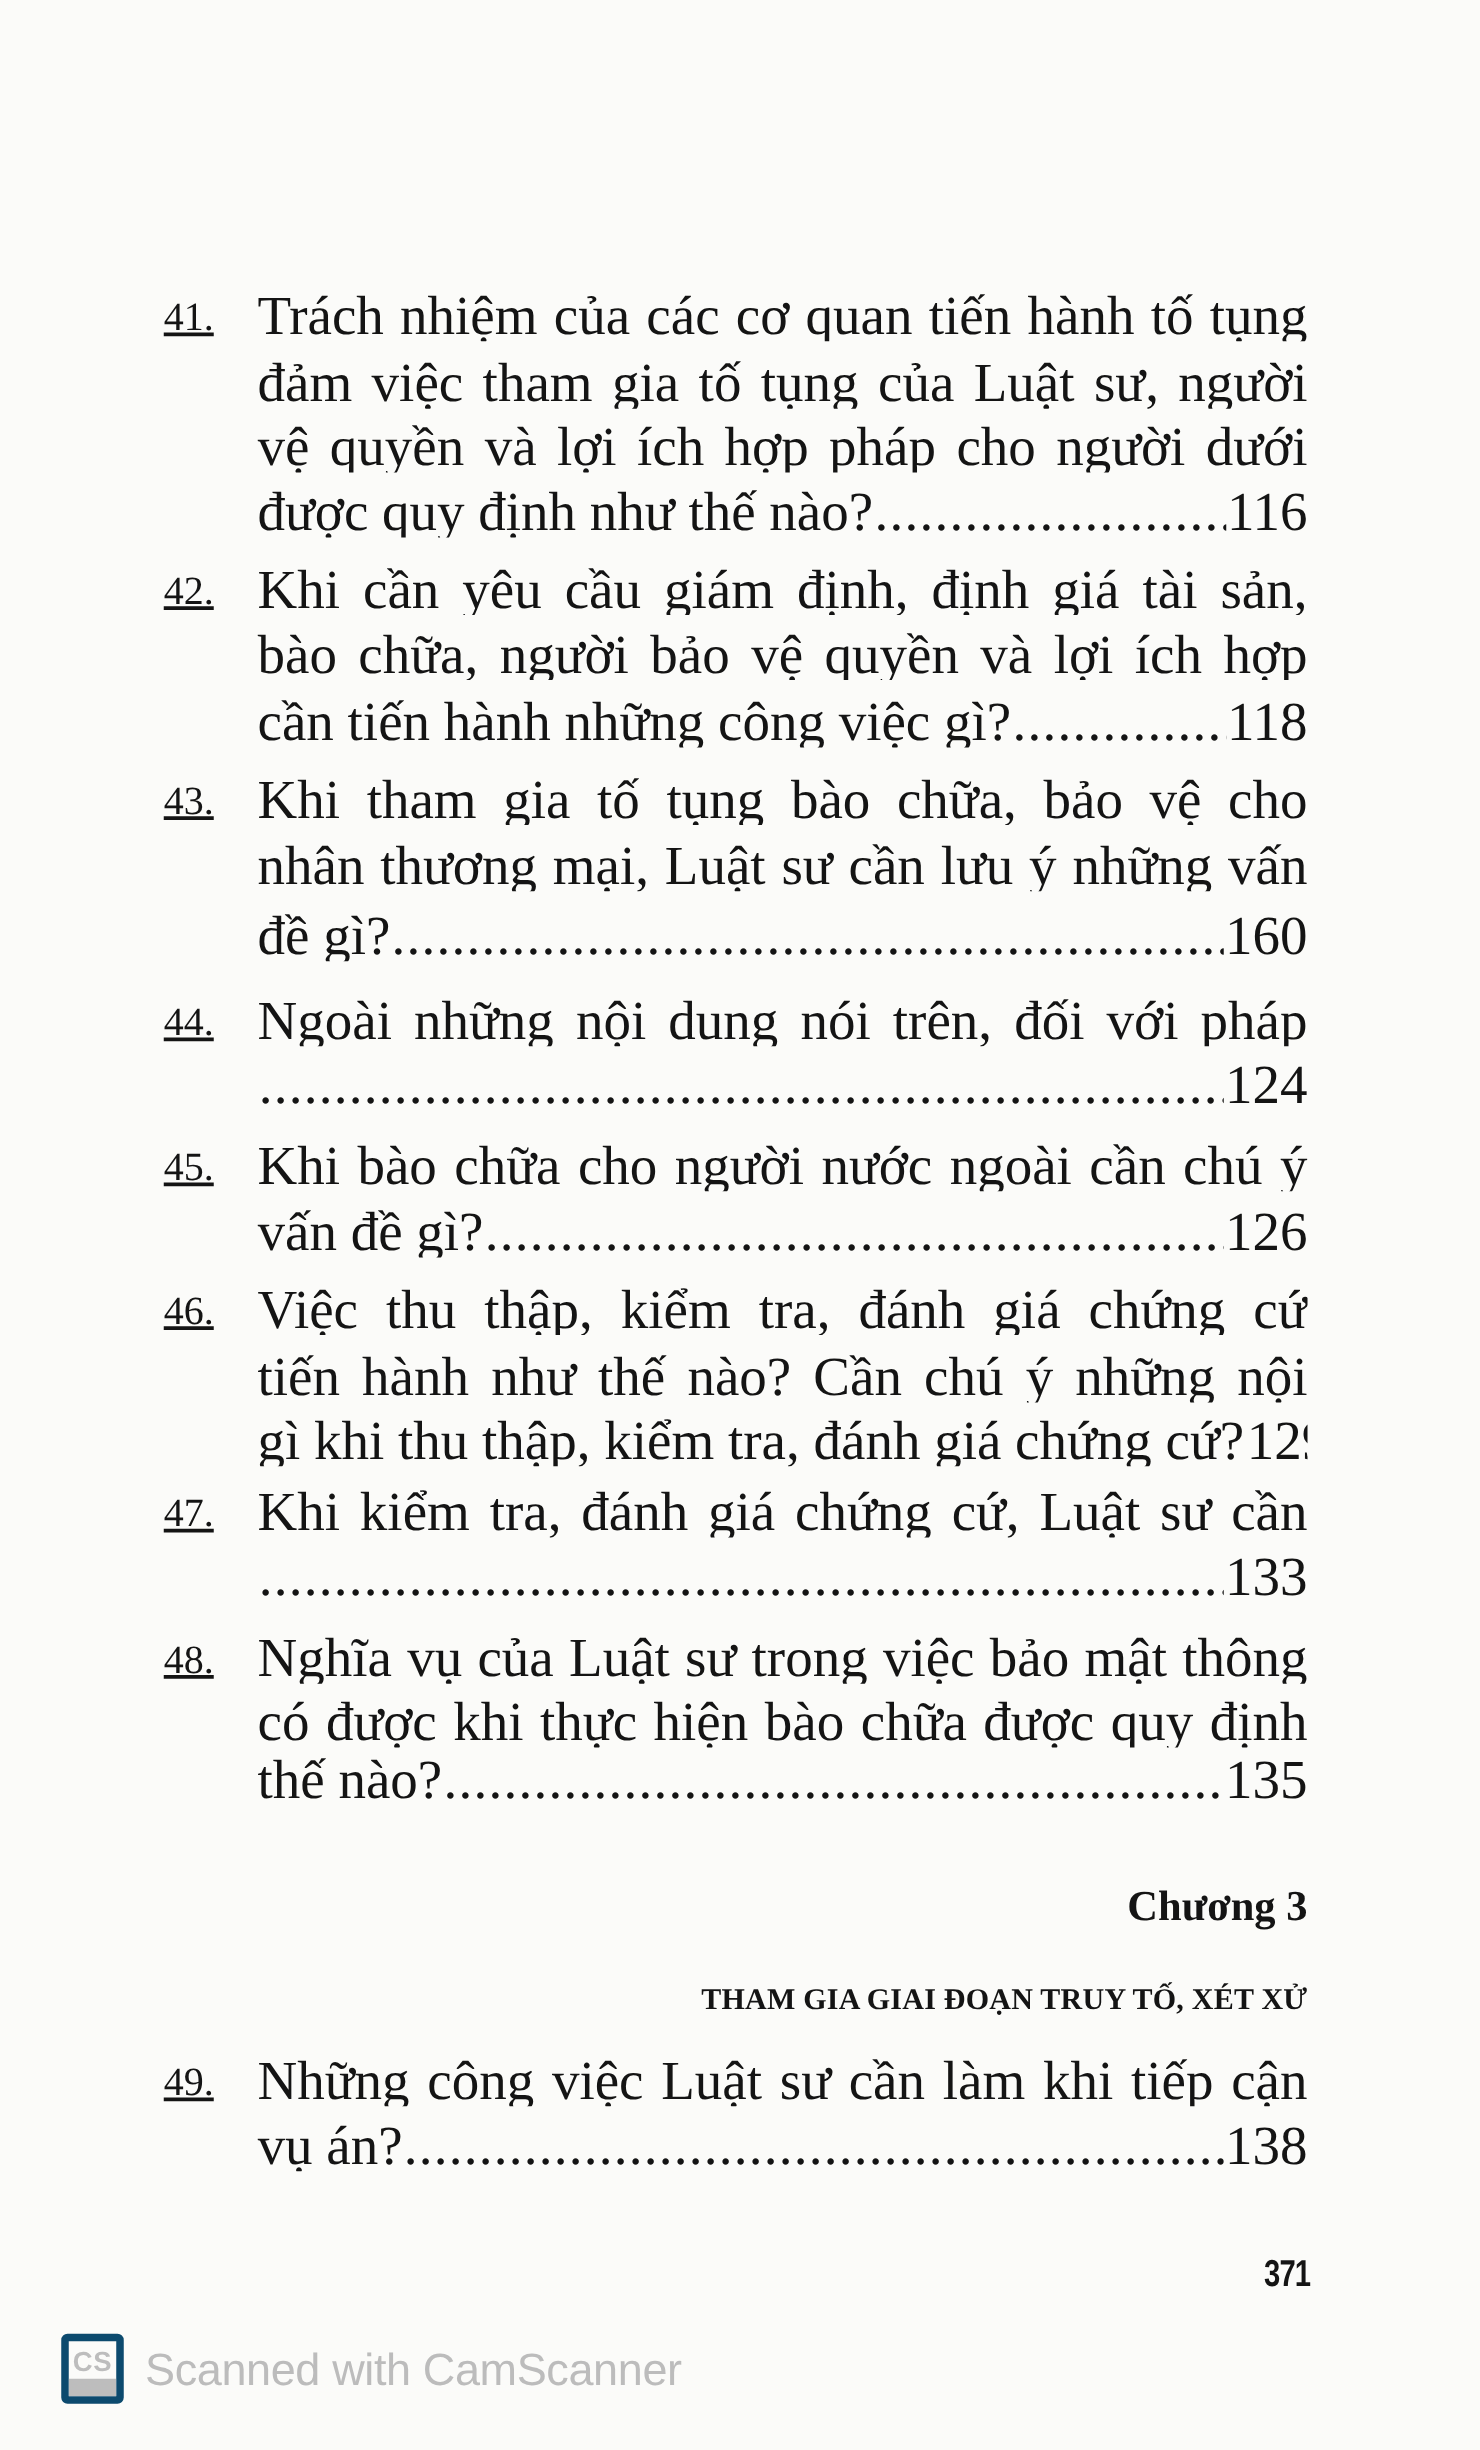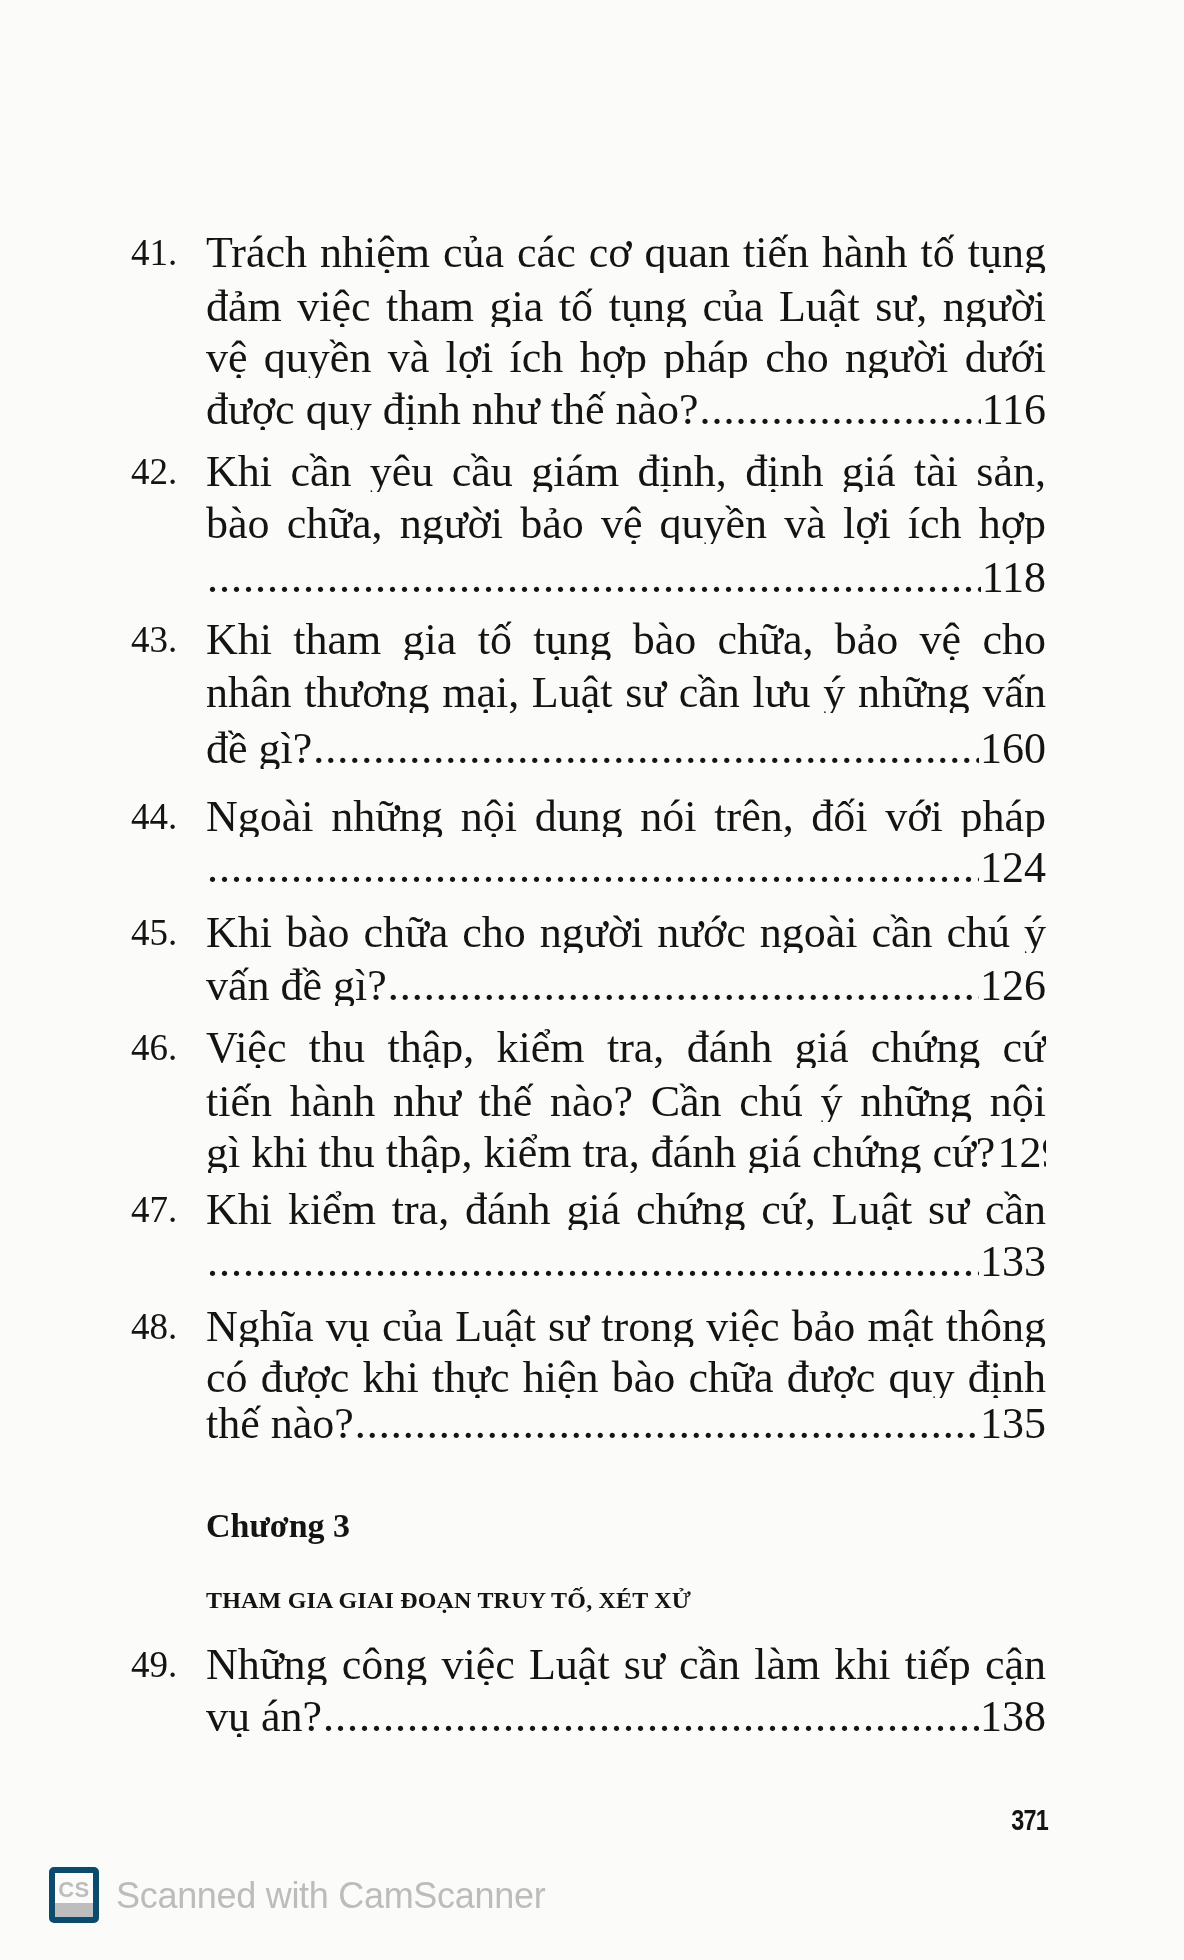--- a/index.html
+++ b/index.html
@@ -4,42 +4,42 @@
 <style>
   html, body { margin: 0; padding: 0; }
   body {
     width: 1184px; height: 1960px; position: relative; overflow: hidden;
     background: #fbfbf9;
     font-family: "Liberation Serif", "DejaVu Serif", serif;
     color: #141414;
   }
   .num {
     position: absolute; left: 131px; width: 60px;
-    font-size: 37px; line-height: 40px; height: 40px;
+    font-size: 32px; line-height: 40px; height: 40px; text-decoration: underline;
   }
   .line {
     position: absolute; left: 206px; width: 840px;
     font-size: 44px; line-height: 40px; height: 40px;
     white-space: nowrap; overflow: hidden;
   }
   .line.full {
     text-align: justify; text-align-last: justify; white-space: normal;
   }
   .line.last { display: flex; align-items: flex-end; }
   .line.last .txt { flex: 0 0 auto; }
   .line.last .leader {
     flex: 1 1 auto; overflow: hidden; white-space: nowrap;
     letter-spacing: 1px; margin: 0 1px;
   }
   .line.last .leader::before {
     content: "........................................................................................................................................................................................................";
   }
   .line.last .page { flex: 0 0 auto; }
   .chapter {
-    position: absolute; left: 0; width: 1184px; text-align: left;
+    position: absolute; left: 0; width: 1184px; text-align: right;
     font-size: 34px; font-weight: bold; line-height: 44px;
   }
   .chapter.label { left: 206px; width: 840px; }
   .chapter.title { left: 206px; width: 840px; font-size: 24px; letter-spacing: 0.2px; }
   .folio {
     position: absolute; left: 998px; top: 1800px; width: 50px; height: 40px;
     font-family: "Liberation Sans Narrow", "Liberation Sans", sans-serif;
     font-weight: bold; font-size: 30px; line-height: 40px; text-align: right;
     transform: scaleX(0.78); transform-origin: right center; letter-spacing: -1px;
   }
@@ -77,20 +77,21 @@
       <span class="leader"></span>
       <span class="page">116</span>
     </div>
   </div>
 
   <div>
     <div class="num" style="top:452px">42.</div>
     <div class="line full" style="top:452px">Khi cần yêu cầu giám định, định giá tài sản, người</div>
     <div class="line full" style="top:504px">bào chữa, người bảo vệ quyền và lợi ích hợp pháp</div>
     <div class="line last" style="top:558px">
+      <span class="txt">cần tiến hành những công việc gì?</span>
       <span class="leader"></span>
       <span class="page">118</span>
     </div>
   </div>
 
   <div>
     <div class="num" style="top:620px">43.</div>
     <div class="line full" style="top:620px">Khi tham gia tố tụng bào chữa, bảo vệ cho pháp</div>
     <div class="line full" style="top:673px">nhân thương mại, Luật sư cần lưu ý những vấn</div>
     <div class="line last" style="top:729px">

